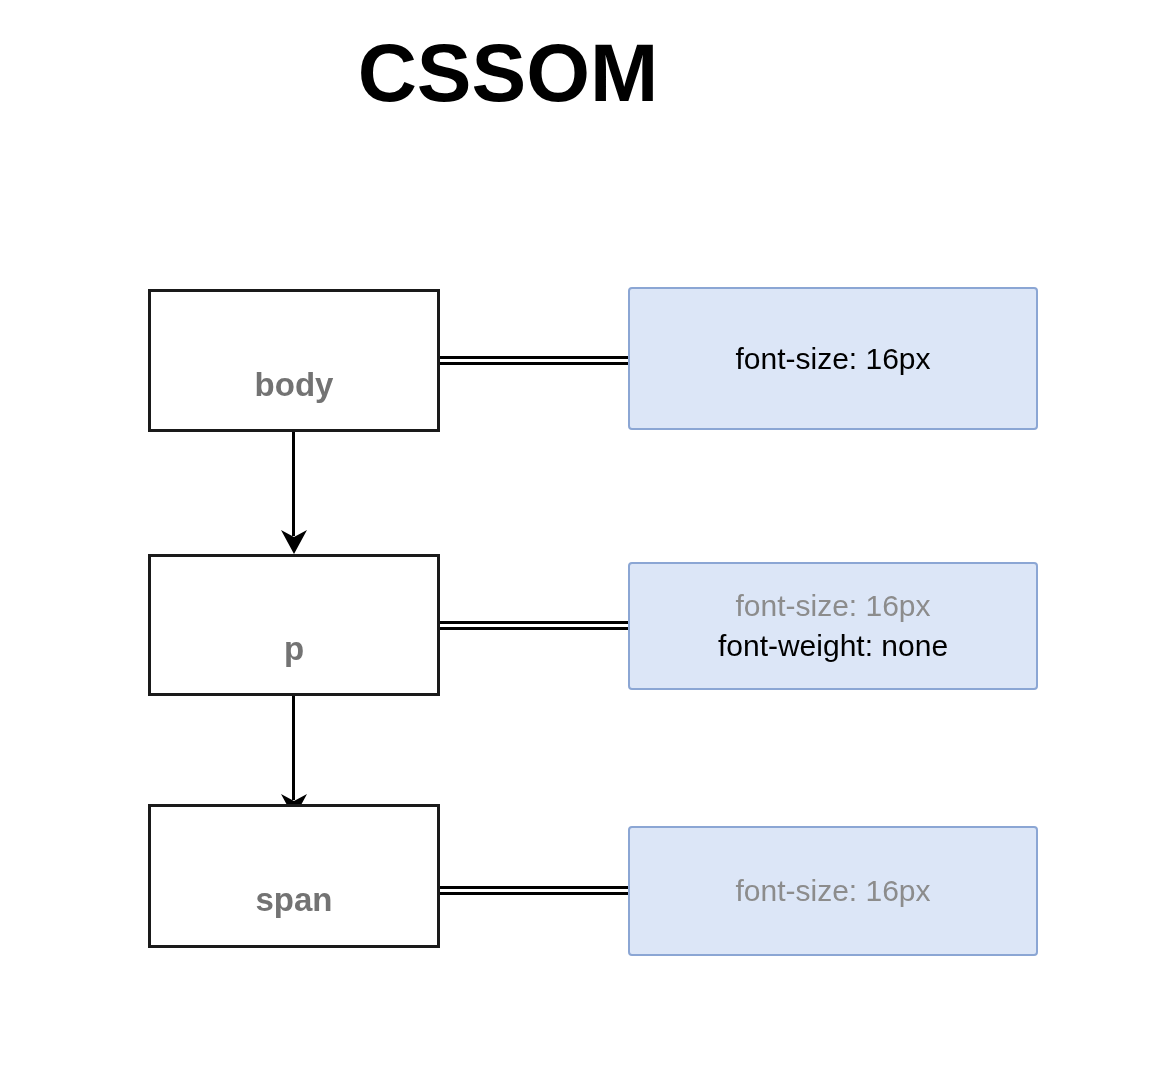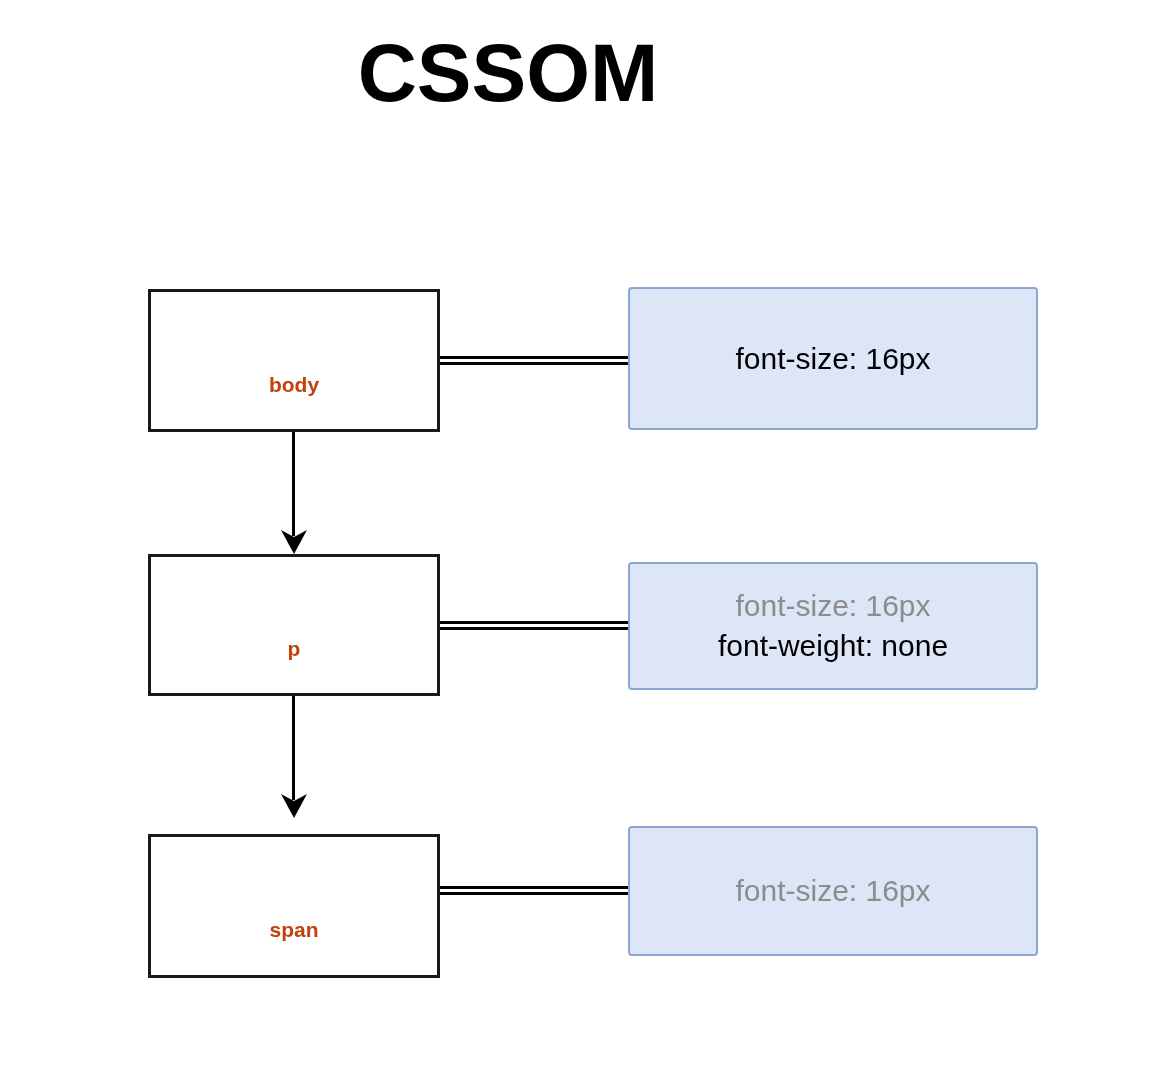--- a/index.html
+++ b/index.html
@@ -40,23 +40,23 @@
   .node-box {
     position: absolute;
     box-sizing: border-box;
     background: #ffffff;
     border: 3px solid #1a1a1a;
     display: flex;
     align-items: center;
     justify-content: center;
   }
   .node-label {
-    font-size: 21px;
+    font-size: 33px;
     font-weight: bold;
-    color: #c2410c;
+    color: #737373;
     line-height: 1;
     white-space: nowrap;
     margin-top: 47px;
   }
 
   
   .style-box {
     position: absolute;
     box-sizing: border-box;
     background: #dce6f7;
@@ -152,21 +152,21 @@
 
   <div class="arrow" style="left:281px; top:696px; height:122px;">
     <div class="shaft" style="height:104px;"></div>
     <div class="head">
       <svg width="26" height="24" viewBox="0 0 26 24" aria-hidden="true">
         <polygon points="13,24 0,0 13,7 26,0" fill="#000000"></polygon>
       </svg>
     </div>
   </div>
 
-  <div class="node-box" style="left:148px; top:834px; width:292px; height:144px;text-align:right;">
+  <div class="node-box" style="left:148px; top:804px; width:292px; height:144px;text-align:right;">
     <span class="node-label">span</span>
   </div>
 
   <div class="dbl-line" style="left:440px; top:886px; width:190px;"></div>
 
   <div class="style-box" style="left:628px; top:826px; width:410px; height:130px;">
     <span class="decl inherited">font-size: 16px</span>
   </div>
 
 </div>

